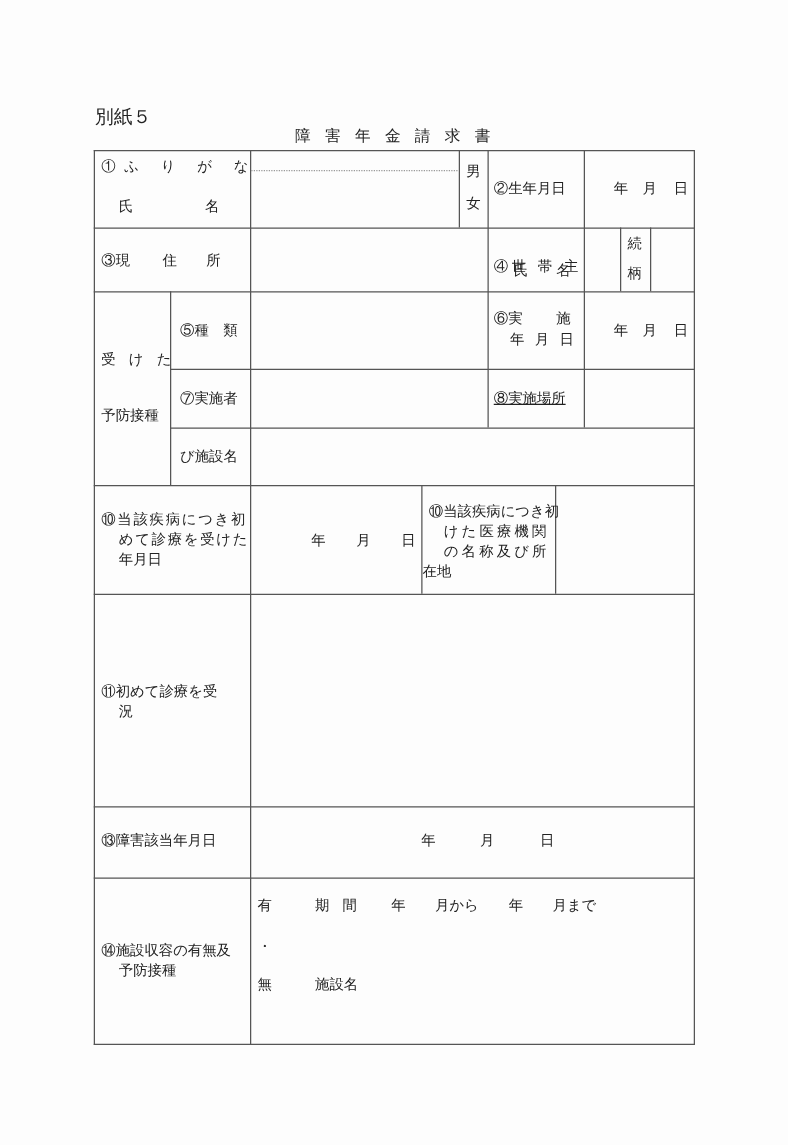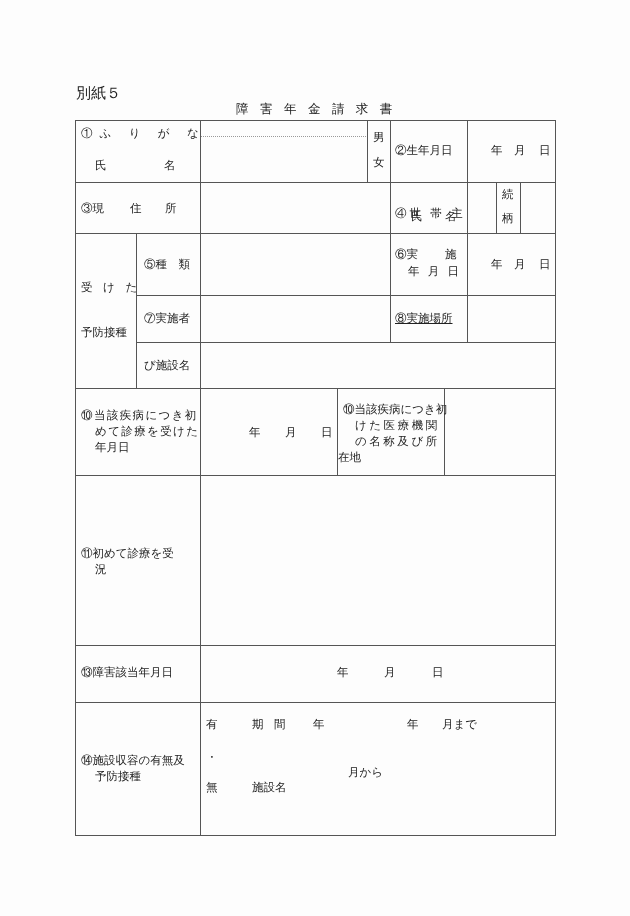--- a/index.html
+++ b/index.html
@@ -116,19 +116,19 @@
 <div class="t" style="left:337px;top:667px;">年</div>
 <div class="t" style="left:384px;top:667px;">月</div>
 <div class="t" style="left:432px;top:667px;">日</div>
 <div class="abs" style="left:201px;top:646px;width:354px;height:56px;"></div>
 
 <div class="t" style="left:81px;top:755px;">⑭施設収容の有無及</div>
 <div class="t" style="left:95px;top:771px;">予防接種</div>
 <div class="t" style="left:206px;top:719px;">有</div>
 <div class="t" style="left:252px;top:719px;letter-spacing:0.3em;">期 間</div>
 <div class="t" style="left:313px;top:719px;">年</div>
-<div class="t" style="left:348px;top:719px;margin-top:48px;">月から</div>
+<div class="t" style="left:348px;top:719px;">月から</div>
 <div class="t" style="left:407px;top:719px;">年</div>
 <div class="t" style="left:442px;top:719px;">月まで</div>
 <div class="t" style="left:206px;top:752px;">・</div>
 <div class="t" style="left:206px;top:782px;">無</div>
 <div class="t" style="left:252px;top:782px;">施設名</div>
 <div class="abs" style="left:295px;top:775px;width:258px;height:40px;"></div>
 
 </body></html>

